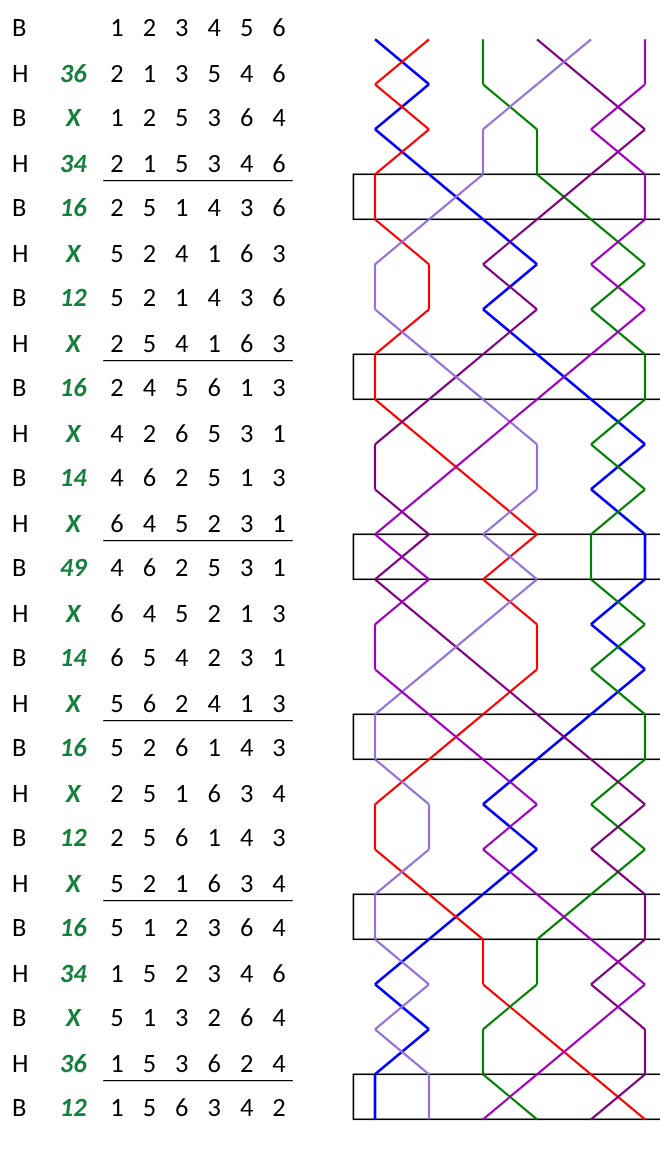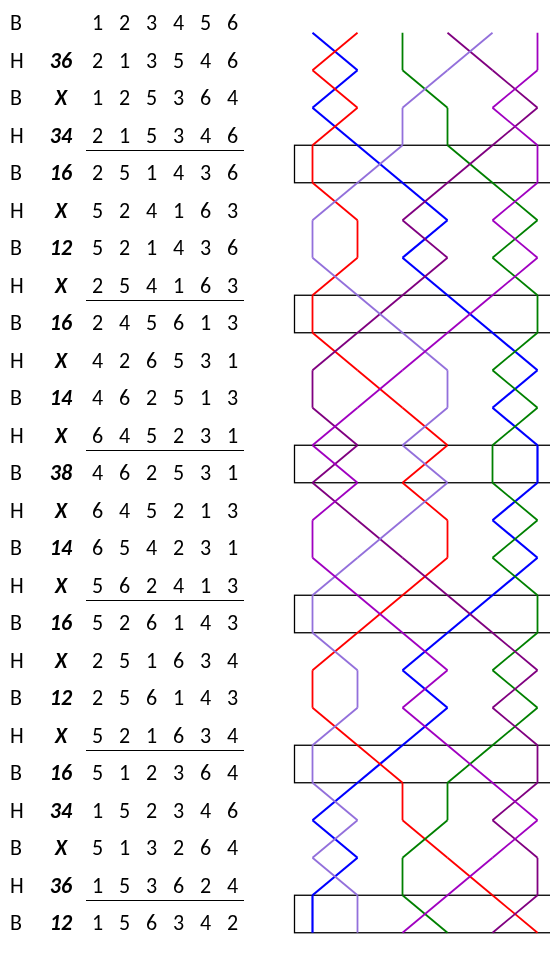--- a/index.html
+++ b/index.html
@@ -1,21 +1,21 @@
 <!DOCTYPE html>
 <html><head>
 <meta charset="utf-8">
 <style>
   html,body{margin:0;padding:0;background:#fff;font-family:Calibri,Arial,sans-serif}
   .wrap{position:relative;width:558px;height:977px}
   .table{position:absolute;left:8px;top:4px}
   .row{height:37.5px;display:flex;align-items:center}
   .cell{text-align:center;font-size:22px;color:#000}
   .c0{width:28px;text-align:left;padding-left:2px}
-  .c1{width:46px;font-style:italic;font-weight:bold;color:#000000}
+  .c1{width:46px;font-style:italic;font-weight:bold;color:#15803d}
   .cn{width:27px}
   .ul{position:absolute;left:86px;height:0;border-top:1.5px solid #000;width:158px}
   svg.lines{position:absolute;left:290px;top:14px}
 </style>
 </head>
 <body>
 <div class="wrap">
 
 <div class="table" id="tbl">
       <div class="row">
@@ -133,21 +133,21 @@
         <span class="cell c1">X</span>
         <span class="cell cn">6</span>
         <span class="cell cn">4</span>
         <span class="cell cn">5</span>
         <span class="cell cn">2</span>
         <span class="cell cn">3</span>
         <span class="cell cn">1</span>
       </div>
       <div class="row">
         <span class="cell c0">B</span>
-        <span class="cell c1">38</span>
+        <span class="cell c1">49</span>
         <span class="cell cn">4</span>
         <span class="cell cn">6</span>
         <span class="cell cn">2</span>
         <span class="cell cn">5</span>
         <span class="cell cn">3</span>
         <span class="cell cn">1</span>
       </div>
       <div class="row">
         <span class="cell c0">H</span>
         <span class="cell c1">X</span>

